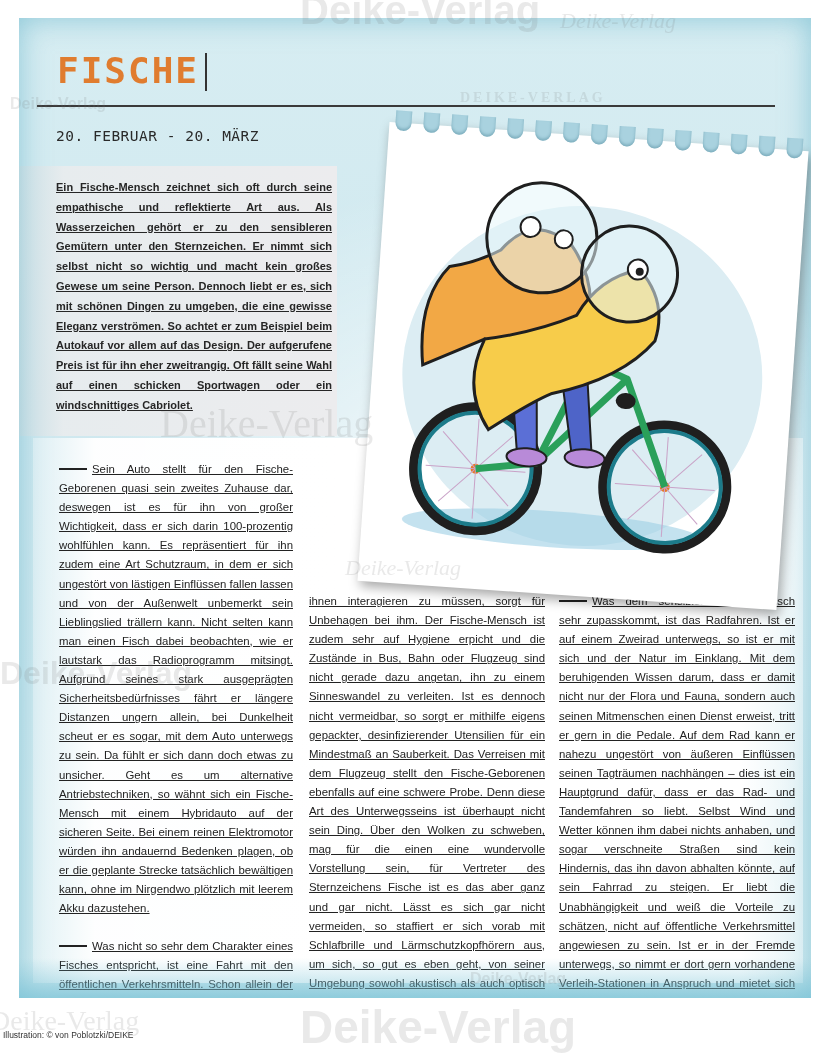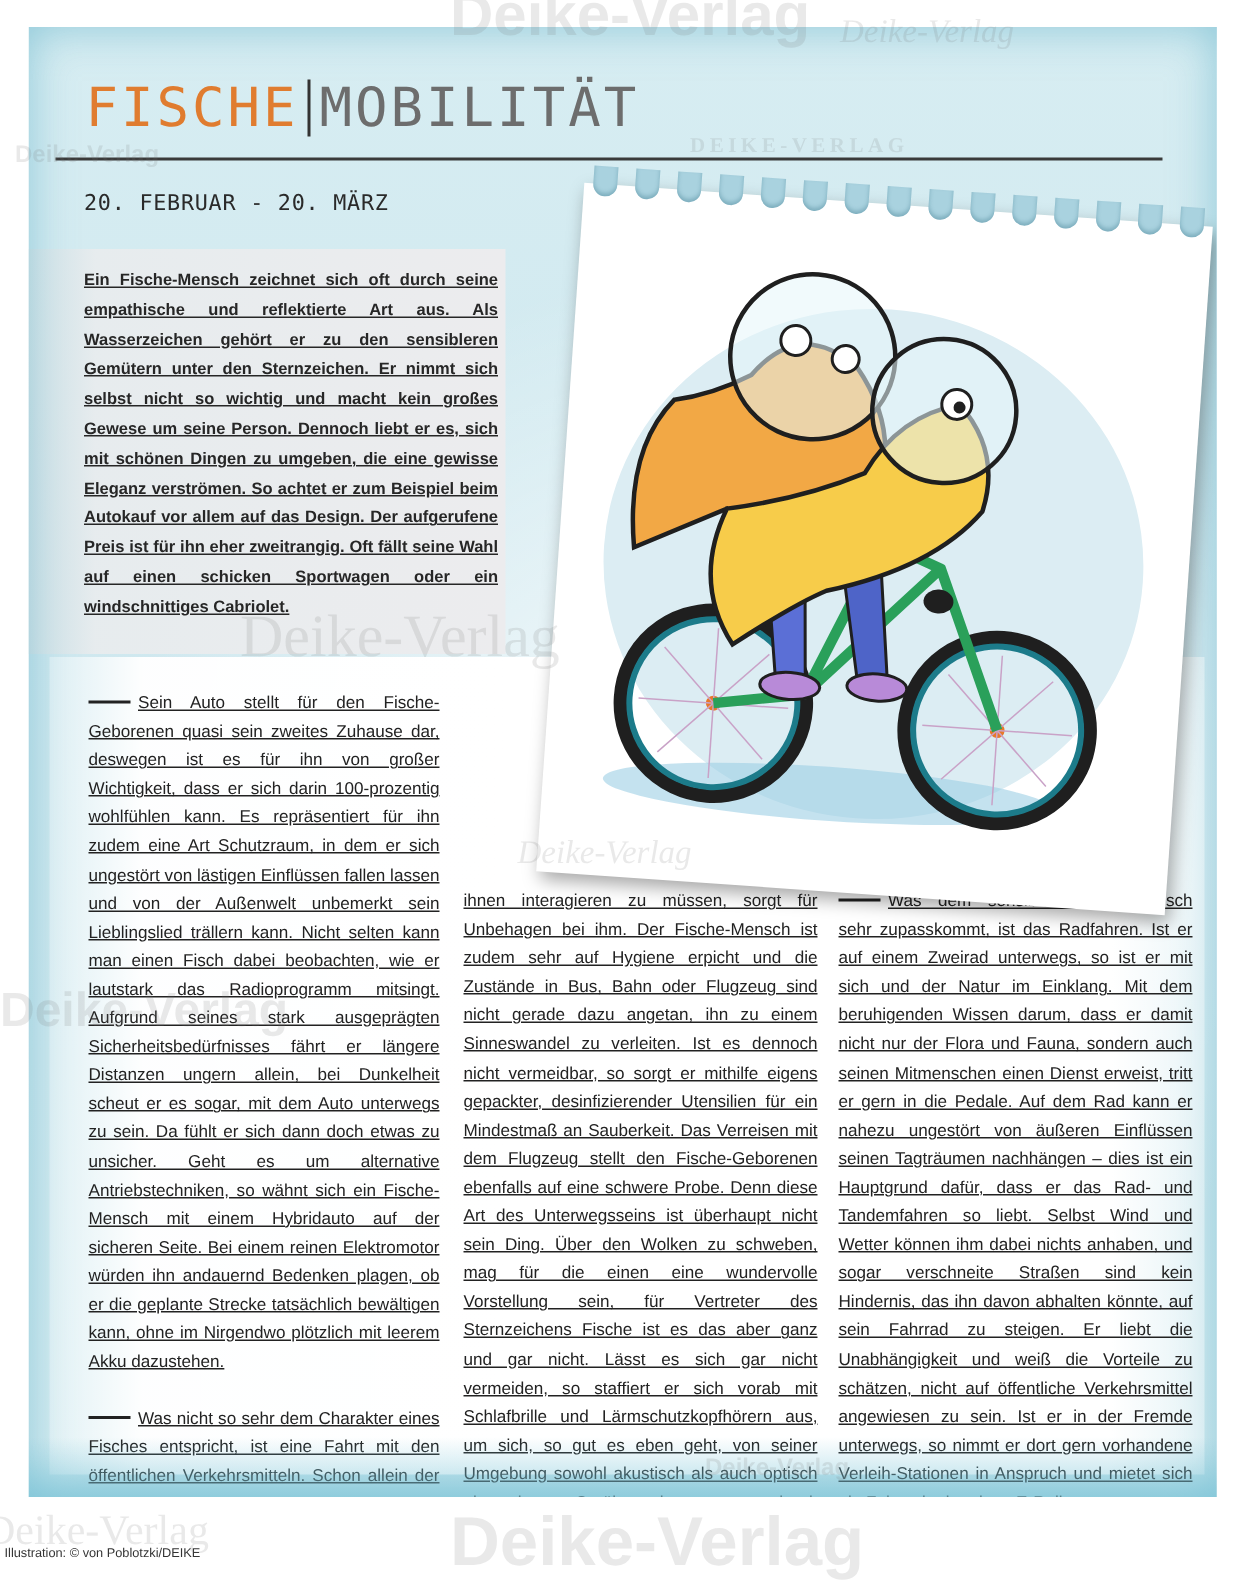--- a/index.html
+++ b/index.html
@@ -21,21 +21,21 @@
   }
   .page::after {
     content: ""; position: absolute; left: 0; right: 0; bottom: 0; height: 40px;
     background: linear-gradient(180deg, rgba(255,255,255,0) 0%, rgba(120,195,215,0.6) 100%);
   }
   .body-area {
     position: absolute; left: 14px; top: 420px; width: 770px; height: 545px;
     background: linear-gradient(90deg, rgba(255,255,255,0.3) 0%, rgba(255,255,255,0.97) 8%, #ffffff 40%, #ffffff 92%, rgba(255,255,255,0.4) 100%);
   }
 
-  .title-row { position: absolute; left: 38px; top: 35px; display: flex; align-items: flex-end; font-family: "DejaVu Sans Mono", monospace; font-size: 36px; letter-spacing: 2px; line-height: 1; }
+  .title-row { position: absolute; left: 38px; top: 35px; display: flex; align-items: flex-start; font-family: "DejaVu Sans Mono", monospace; font-size: 36px; letter-spacing: 2px; line-height: 1; font-weight: bold; }
   .title-fische { color: #e07c2f; }
   .title-sep { display: inline-block; width: 2px; height: 38px; background: #333; margin: 0 6px 0 6px; }
   .title-mob { color: #6d6d6d; }
   .title-rule { position: absolute; left: 18px; top: 87px; width: 738px; height: 2px; background: #3a3a3a; }
 
   .date { position: absolute; left: 37px; top: 110px; font-family: "DejaVu Sans Mono", monospace; font-size: 14.5px; color: #2a2a2a; letter-spacing: 0.5px; }
 
   .intro-box {
     position: absolute; left: 0; top: 148px; width: 318px; height: 270px;
     background: linear-gradient(90deg, rgba(190,210,216,0.4) 0%, rgba(232,236,238,0.95) 14%, #ececee 100%);
@@ -61,21 +61,20 @@
 </style>
 </head>
 <body>
 
 <div class="page">
   <div class="body-area"></div>
 
   <div class="title-row">
     <span class="title-fische">FISCHE</span>
     <span class="title-sep"></span>
-    <span class="title-mob">MOBILITÄT</span>
   </div>
   <div class="title-rule"></div>
 
   <div class="date">20. FEBRUAR - 20. MÄRZ</div>
 
   <div class="intro-box"></div>
   <div class="intro-text">Ein Fische-Mensch zeichnet sich oft durch seine empathische und reflektierte Art aus. Als Wasserzeichen gehört er zu den sensibleren Gemütern unter den Sternzeichen. Er nimmt sich selbst nicht so wichtig und macht kein großes Gewese um seine Person. Dennoch liebt er es, sich mit schönen Dingen zu umgeben, die eine gewisse Eleganz verströmen. So achtet er zum Beispiel beim Autokauf vor allem auf das Design. Der aufgerufene Preis ist für ihn eher zweitrangig. Oft fällt seine Wahl auf einen schicken Sportwagen oder ein windschnittiges Cabriolet.</div>
 
   <div class="col col1">
     <p><span class="dash"></span><span>Sein Auto stellt für den Fische-Geborenen quasi sein zweites Zuhause dar, deswegen ist es für ihn von großer Wichtigkeit, dass er sich darin 100-prozentig wohlfühlen kann. Es repräsentiert für ihn zudem eine Art Schutzraum, in dem er sich ungestört von lästigen Einflüssen fallen lassen und von der Außenwelt unbemerkt sein Lieblingslied trällern kann. Nicht selten kann man einen Fisch dabei beobachten, wie er lautstark das Radioprogramm mitsingt. Aufgrund seines stark ausgeprägten Sicherheitsbedürfnisses fährt er längere Distanzen ungern allein, bei Dunkelheit scheut er es sogar, mit dem Auto unterwegs zu sein. Da fühlt er sich dann doch etwas zu unsicher. Geht es um alternative Antriebstechniken, so wähnt sich ein Fische-Mensch mit einem Hybridauto auf der sicheren Seite. Bei einem reinen Elektromotor würden ihn andauernd Bedenken plagen, ob er die geplante Strecke tatsächlich bewältigen kann, ohne im Nirgendwo plötzlich mit leerem Akku dazustehen.</span></p>

